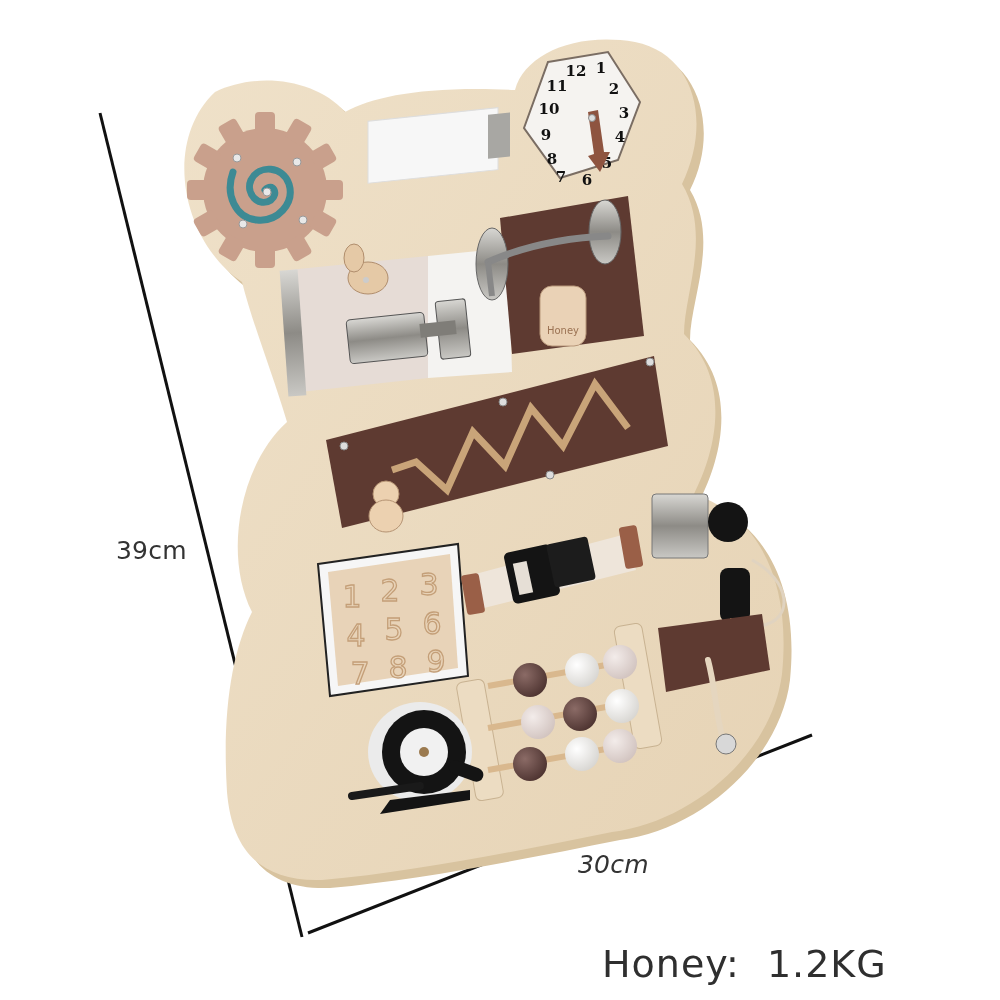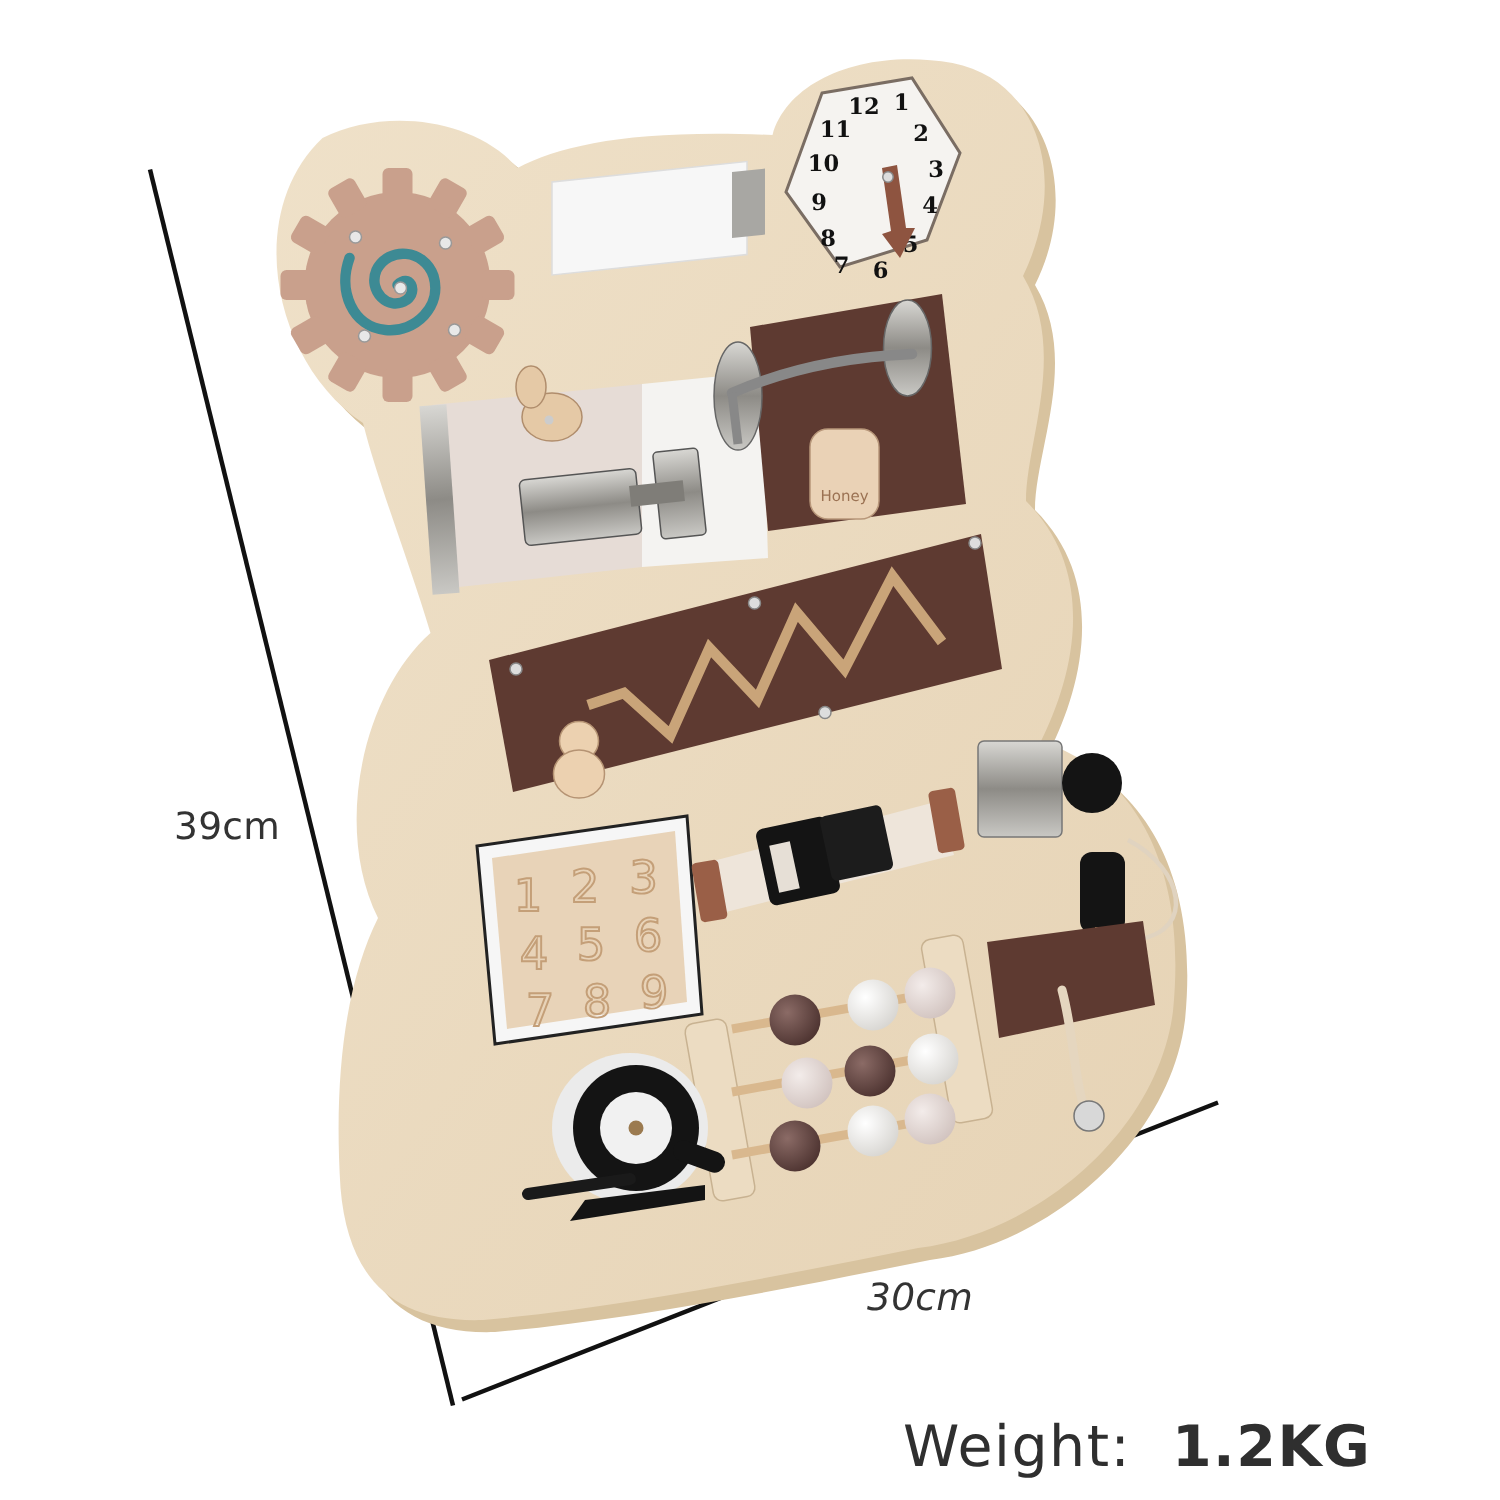--- a/index.html
+++ b/index.html
@@ -215,15 +215,15 @@
     <circle cx="424" cy="752" r="5" fill="#9b7a4f"></circle>
     <rect x="448" y="764" width="36" height="14" rx="7" fill="#141414" transform="rotate(20 466 771)"></rect>
     <path d="M390 800 L470 790 L470 800 L380 814 Z" fill="#141414"></path>
     <path d="M352 796 L420 786" stroke="#1a1a1a" stroke-width="8" stroke-linecap="round"></path>
   </g>
 </svg>
 
 <div id="height-label" class="dim-label">39cm</div>
 <div id="width-label" class="dim-label">30cm</div>
 <div id="weight-label" class="dim-label">
-  <span>Weight:</span>
-  <span style="margin-left:14px;font-weight:bold;">1.2KG</span>
+  <span>Honey:</span>
+  <span style="margin-left:14px;">1.2KG</span>
 </div>
 
 </body></html>

